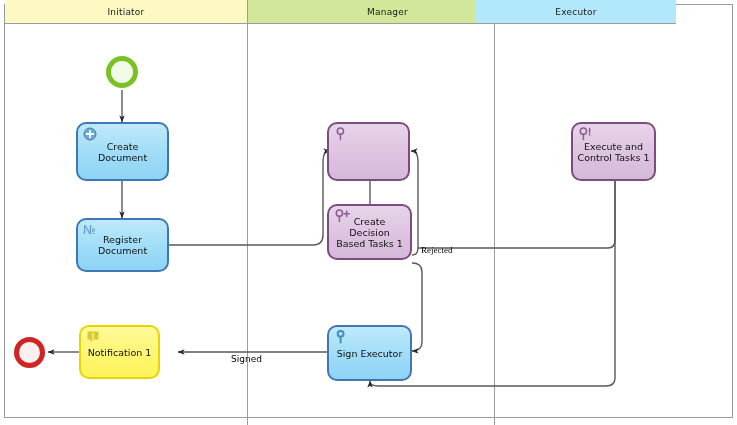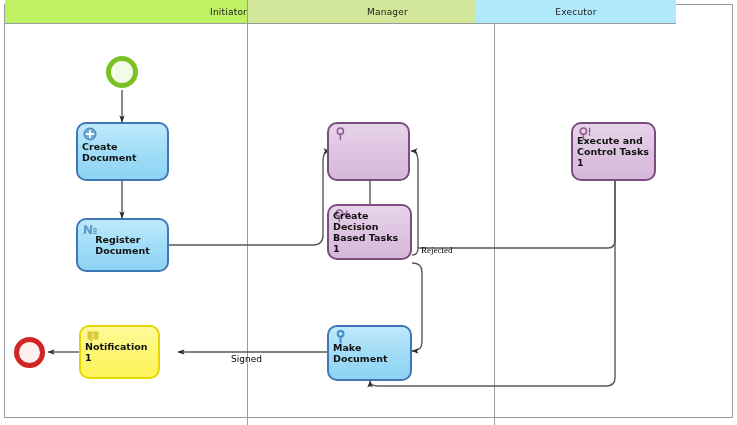--- a/index.html
+++ b/index.html
@@ -54,24 +54,24 @@
     position: absolute;
     box-sizing: border-box;
     border-radius: 10px;
     border: 2px solid;
     display: flex;
     flex-direction: column;
     align-items: center;
     justify-content: center;
     font-size: 9.5px;
     line-height: 11px;
+    text-align: center;
     color: #111111;
     z-index: 5;
     padding: 0 4px;
-    font-weight: bold;
   }
   .node .label { position: relative; z-index: 2; }
   .node .nicon {
     position: absolute;
     left: 5px;
     top: 3px;
     width: 14px;
     height: 14px;
     z-index: 1;
   }
@@ -119,21 +119,21 @@
     z-index: 6;
   }
 </style>
 </head>
 <body>
 
 <div id="canvas">
 
   <div class="pool"></div>
 
-  <div class="lane-header" style="left:5px; width:243px; background:#bef264;justify-content:flex-end;">
+  <div class="lane-header" style="left:5px; width:243px; background:#fef9c3;">
     <span>Initiator</span>
   </div>
   <div class="lane-header" style="left:248px; width:260px; background:#d3e79a;padding-left:20px;">
     <span>Manager</span>
   </div>
   <div class="lane-header last" style="left:476px; width:200px; background:#b2e8fb;">
     <span>Executor</span>
   </div>
 
   <div class="lane-divider" style="left:247px;"></div>
@@ -221,21 +221,21 @@
     <span class="label">Create Decision<br>Based Tasks 1</span>
   </div>
 
   <div class="node blue" style="left:327px; top:325px; width:85px; height:56px;">
     <span class="nicon">
       <svg viewBox="0 0 14 14" width="14" height="14">
         <circle cx="6.6" cy="3.8" r="2.9" fill="none" stroke="#3f8fc4" stroke-width="2"></circle>
         <path d="M6.6,6.7 L6.6,12.4" stroke="#3f8fc4" stroke-width="2" stroke-linecap="round"></path>
       </svg>
     </span>
-    <span class="label">Make Document</span>
+    <span class="label">Sign Executor</span>
   </div>
 
   <div class="node purple" style="left:571px; top:122px; width:85px; height:59px;">
     <span class="nicon">
       <svg viewBox="0 0 16 14" width="16" height="14">
         <circle cx="5.4" cy="4.2" r="3.1" fill="none" stroke="#8c5c92" stroke-width="1.5"></circle>
         <path d="M5.4,7.4 L5.4,12.6" stroke="#8c5c92" stroke-width="1.5" stroke-linecap="round"></path>
         <path d="M11.6,1.6 L11.6,5.6 M11.6,7.2 L11.6,8.1" stroke="#8c5c92" stroke-width="1.5" stroke-linecap="round"></path>
       </svg>
     </span>

